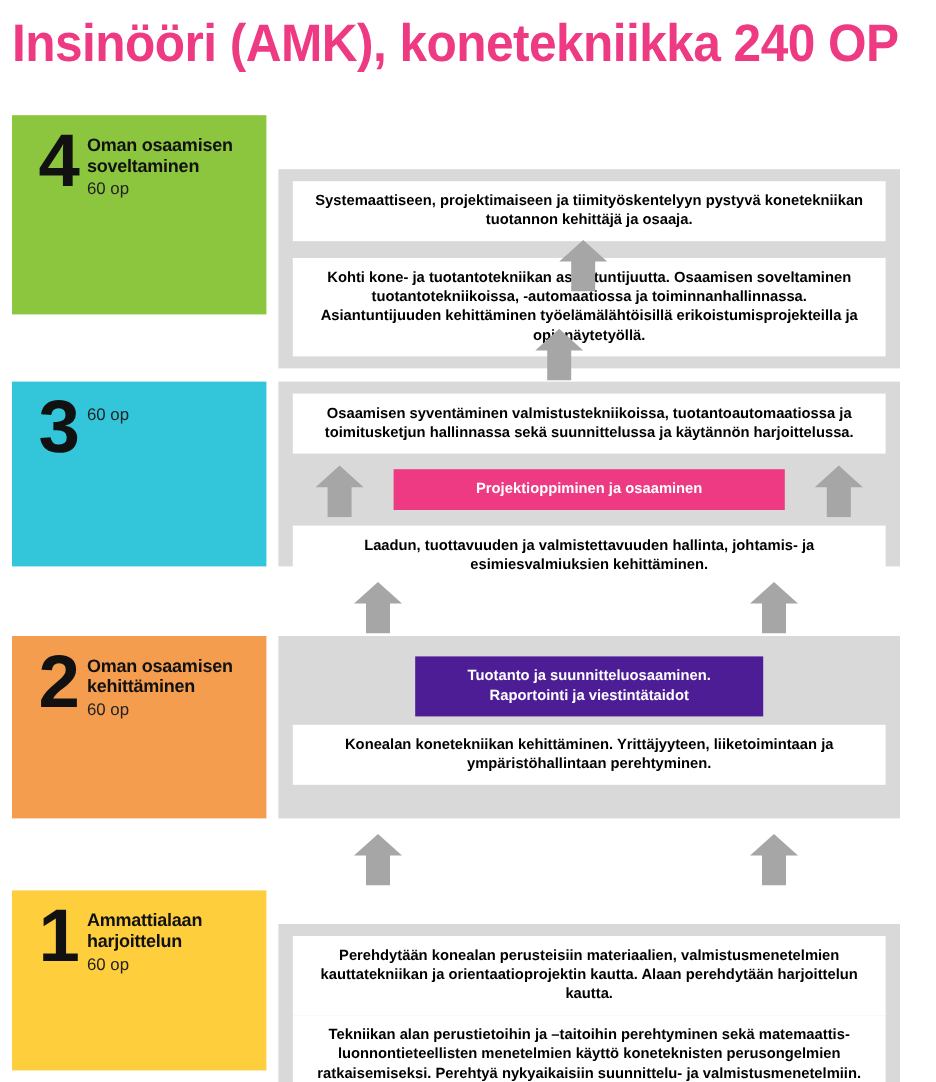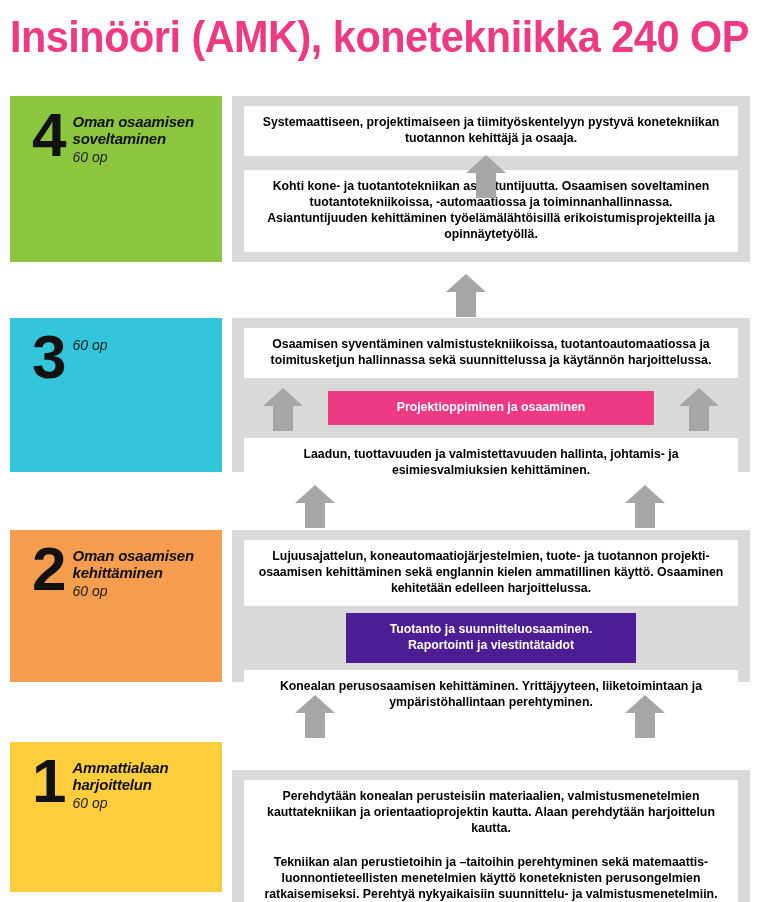--- a/index.html
+++ b/index.html
@@ -59,21 +59,21 @@
   .level-number {
     font-size: 62px;
     line-height: 0.82;
     font-weight: bold;
     color: #111111;
     font-family: "Liberation Sans", sans-serif;
     margin-right: 8px;
     letter-spacing: -2px;
   }
 
-  .level-text { padding-top: 4px; font-style: italic; }
+  .level-text { padding-top: 4px; }
 
   .level-name {
     font-size: 15px;
     font-weight: bold;
     color: #111111;
     line-height: 1.12;
     letter-spacing: -0.2px;
   }
 
   .level-credits {
@@ -168,21 +168,21 @@
   <div class="page-title" style="color: rgb(237, 58, 130);">Insinööri (AMK), konetekniikka 240 OP</div>
 
   <div class="level-row" id="row-4" style="top:96px;">
     <div class="level-badge" id="badge-4" style="height:166px;background:#8CC63E;">
       <div class="level-number">4</div>
       <div class="level-text">
         <div class="level-name">Oman osaamisen soveltaminen</div>
         <div class="level-credits">60 op</div>
       </div>
     </div>
-    <div class="panel" style="height: 166px; background: rgb(217, 217, 217);">
+    <div class="panel" style="height: 166px; background: rgb(217, 217, 217); margin-top: 45px;">
       <div class="card">Systemaattiseen, projektimaiseen ja tiimityöskentelyyn pystyvä konetekniikan tuotannon kehittäjä ja osaaja.</div>
       <div class="panel-gap tall">
         <div class="arrow" style="left:219px;top:-4px;">
           <svg viewBox="0 0 46 46" aria-hidden="true">
               <polygon points="23,3 43,21 33,21 33,46 13,46 13,21 3,21" fill="#A6A6A6"></polygon>
             </svg>
         </div>
       </div>
       <div class="card">Kohti kone- ja tuotantotekniikan asiantuntijuutta. Osaamisen soveltaminen tuotantotekniikoissa, -automaatiossa ja toiminnanhallinnassa. Asiantuntijuuden kehittäminen työelämälähtöisillä erikoistumisprojekteilla ja opinnäytetyöllä.</div>
     </div>
@@ -239,26 +239,25 @@
 
   <div class="level-row" id="row-2" style="top:530px;">
     <div class="level-badge" id="badge-2" style="height:152px;background:#F59D4E;">
       <div class="level-number">2</div>
       <div class="level-text">
         <div class="level-name">Oman osaamisen kehittäminen</div>
         <div class="level-credits">60 op</div>
       </div>
     </div>
     <div class="panel" style="height: 152px; background: rgb(217, 217, 217);">
-      <div class="card">Lujuusajattelun, koneautomaatiojärjestelmien, tuote- ja tuotannon projekti-osaamisen kehittäminen sekä englannin kielen ammatillinen käyttö. Osaaminen kehitetään edelleen harjoittelussa.</div>
       <div class="pink-row">
         <div class="card pink" style="width: 290px; white-space: pre-line; background: #4c1d95;">Tuotanto ja suunnitteluosaaminen.
 Raportointi ja viestintätaidot</div>
       </div>
-      <div class="card">Konealan perusosaamisen kehittäminen. Yrittäjyyteen, liiketoimintaan ja ympäristöhallintaan perehtyminen.</div>
+      <div class="card">Konealan konetekniikan kehittäminen. Yrittäjyyteen, liiketoimintaan ja ympäristöhallintaan perehtyminen.</div>
     </div>
   </div>
 
   <div class="gap-arrows" style="top:692px;">
     <div class="arrow" style="left:292px;top:0;">
       <svg viewBox="0 0 46 46" aria-hidden="true">
           <polygon points="23,3 43,21 33,21 33,46 13,46 13,21 3,21" fill="#A6A6A6"></polygon>
         </svg>
     </div>
     <div class="arrow" style="left:622px;top:0;">

